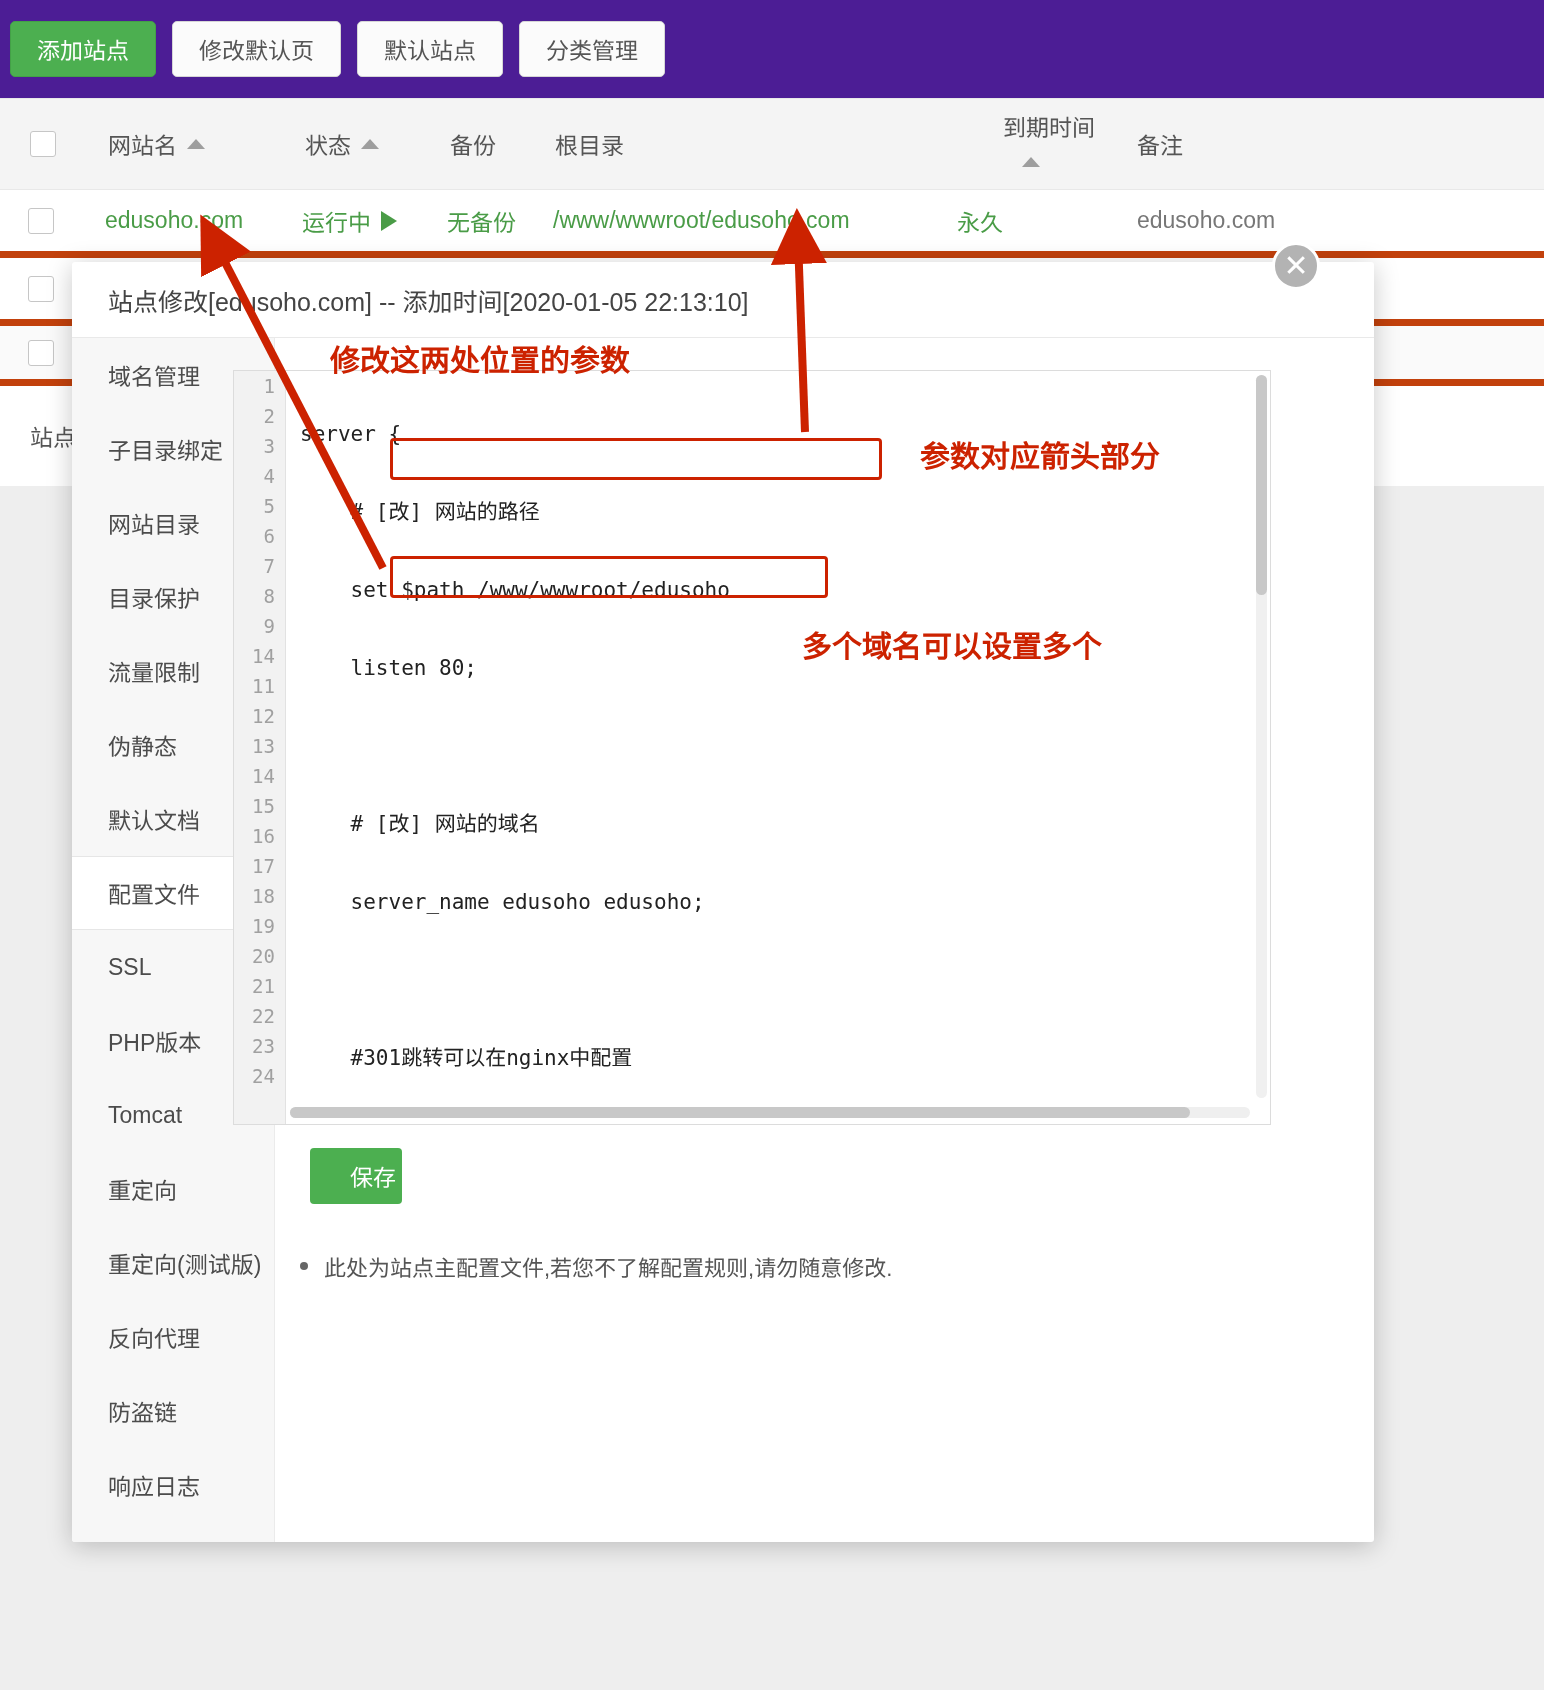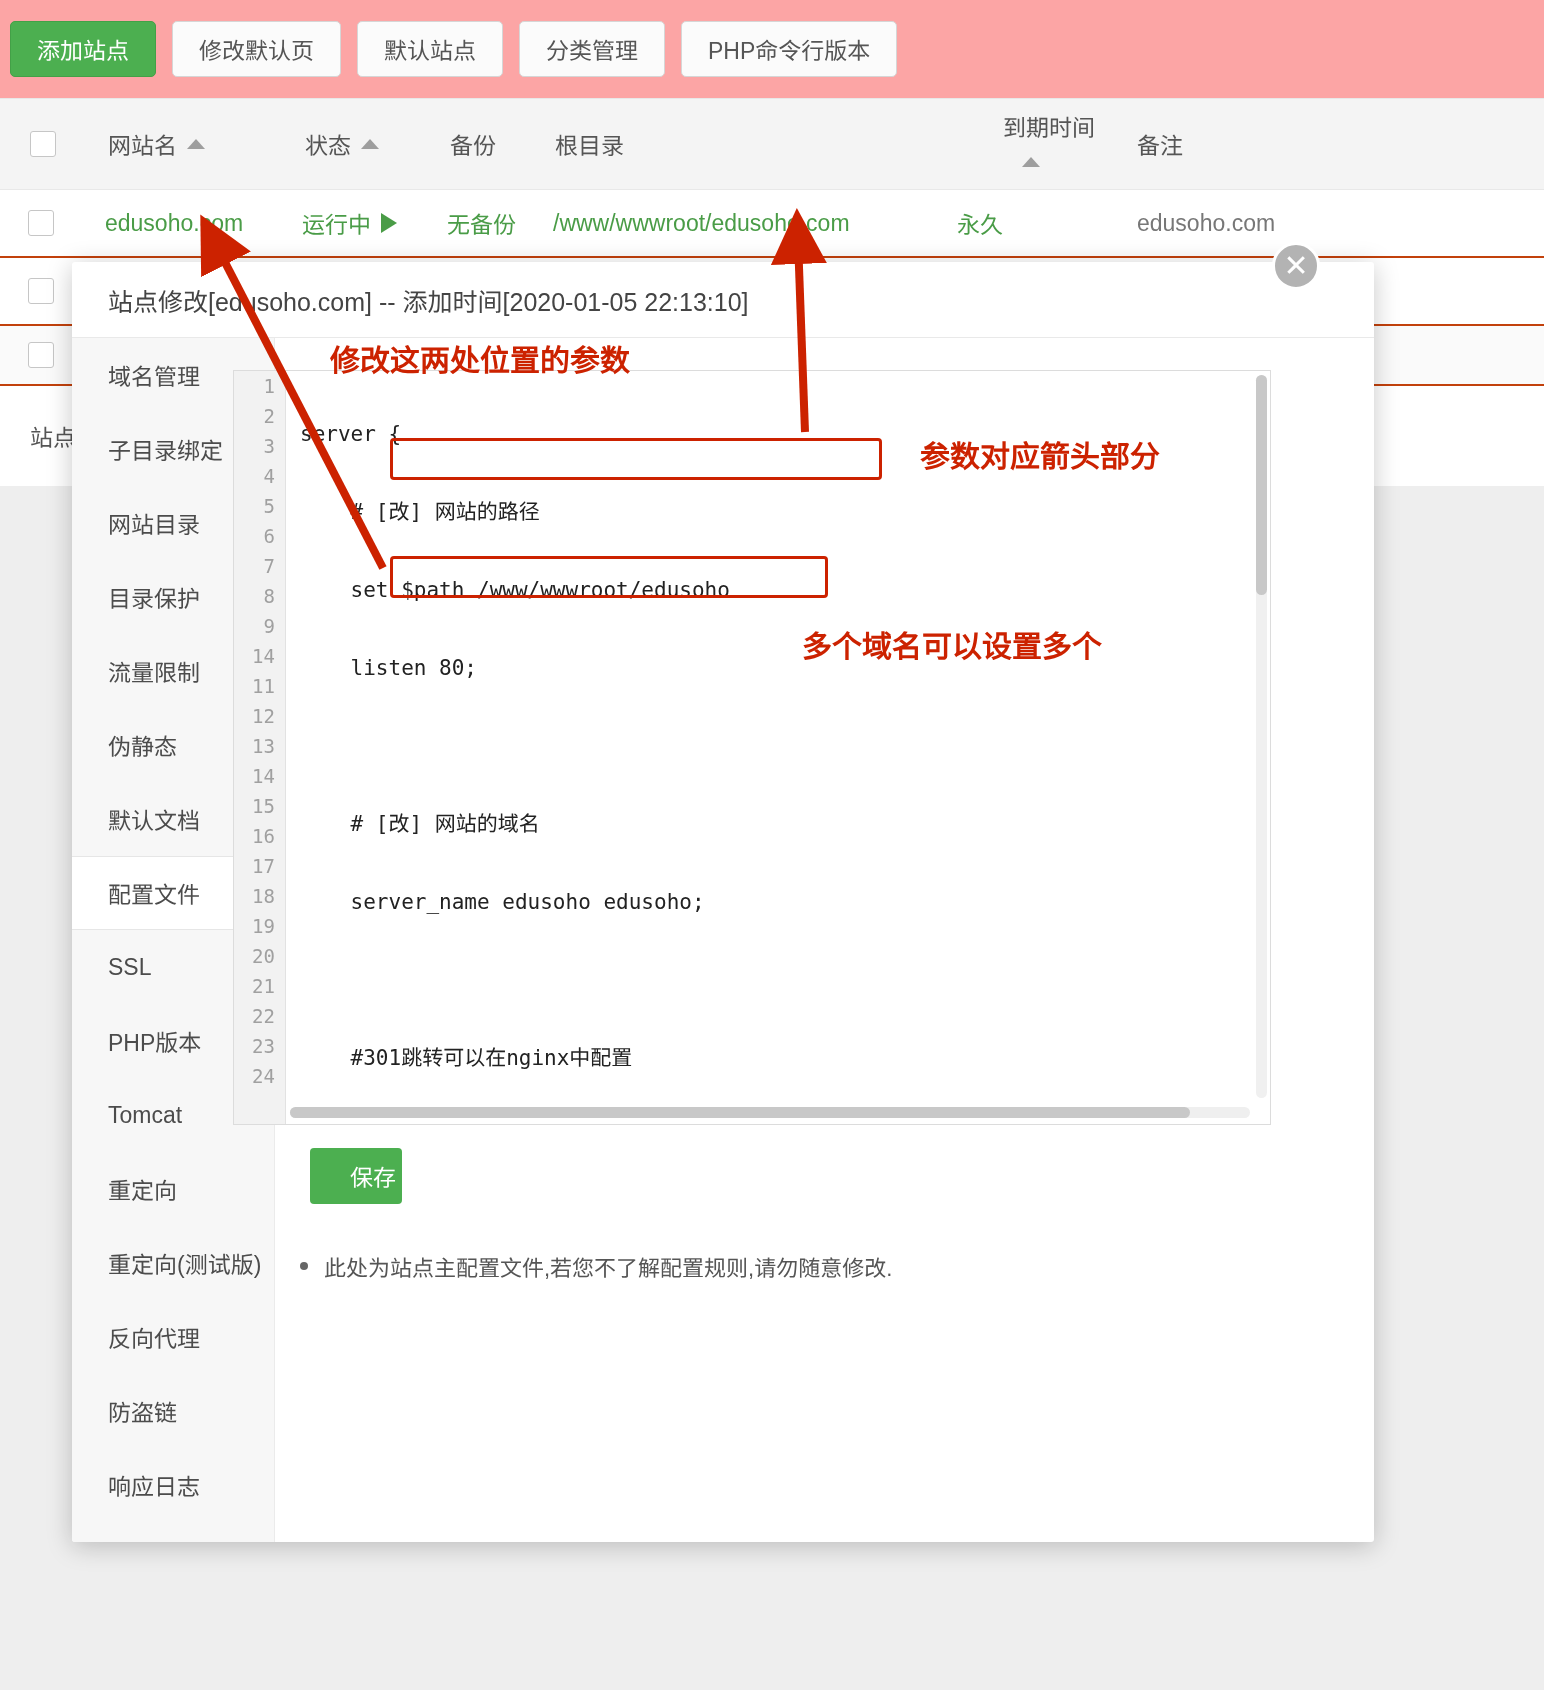--- a/index.html
+++ b/index.html
@@ -8,39 +8,39 @@
     width: 1544px; height: 1690px;
     background: #f5f5f5;
     font-family: "Liberation Sans", "DejaVu Sans", sans-serif;
     overflow: hidden;
   }
   #root { position: relative; width: 1544px; height: 1690px; background: #ffffff; }
 
   
   .toolbar {
     position: absolute; left: 0; top: 0; width: 1544px; height: 98px;
-    background: #fca5a5; display: flex; align-items: center; padding-left: 10px;
+    background: #4c1d95; display: flex; align-items: center; padding-left: 10px;
     gap: 16px;
   }
   .btn {
     height: 56px; padding: 0 26px; border-radius: 5px;
     display: flex; align-items: center; justify-content: center;
     font-size: 23px; color: #555; background: #fbfbfb;
     border: 1px solid #d6d6d6; cursor: pointer; white-space: nowrap;
   }
   .btn.primary { background: #4caf50; border-color: #43a047; color: #fff; }
 
   
   .table-head {
     position: absolute; left: 0; top: 98px; width: 1544px; height: 92px;
     background: #f4f4f4; border-top: 1px solid #e8e8e8; border-bottom: 1px solid #e8e8e8;
   }
   .row {
     position: absolute; left: 0; width: 1544px; height: 68px;
-    border-bottom: 2px solid #c2410c; background: #fff;
+    border-bottom: 7px solid #c2410c; background: #fff;
   }
   .row.r1 { top: 190px; }
   .row.r2 { top: 258px; }
   .row.r3 { top: 326px; height: 60px; background: #fafafa; }
   .cellbox { position: absolute; display: flex; align-items: center; height: 100%; font-size: 23px; }
   .hdr { color: #555; font-size: 23px; }
   .chk {
     width: 26px; height: 26px; border: 1px solid #c6c6c6; border-radius: 3px;
     background: #fff; cursor: pointer;
   }
@@ -147,21 +147,20 @@
 </head>
 <body>
 
 <div id="root">
 
   <div class="toolbar">
     <div class="btn primary">添加站点</div>
     <div class="btn">修改默认页</div>
     <div class="btn">默认站点</div>
     <div class="btn">分类管理</div>
-    <div class="btn">PHP命令行版本</div>
   </div>
 
   <div class="table-head">
     <div class="cellbox" style="left:30px;">
       <div class="chk"></div>
     </div>
     <div class="cellbox hdr" style="left:108px;">
       <span>网站名</span>
       <span class="caret-up"></span>
     </div>

